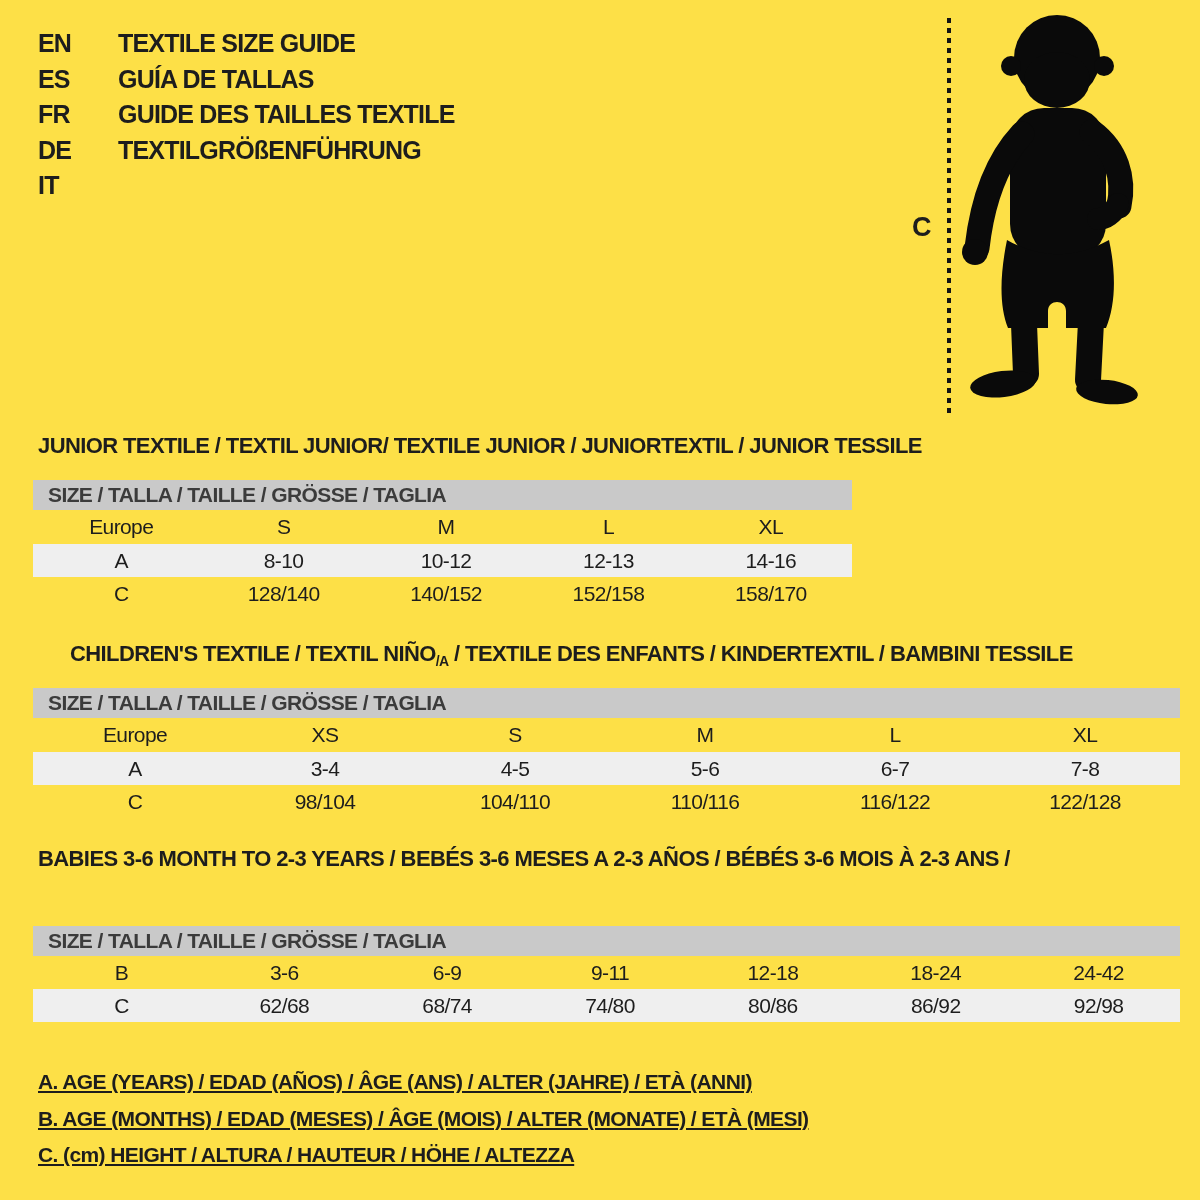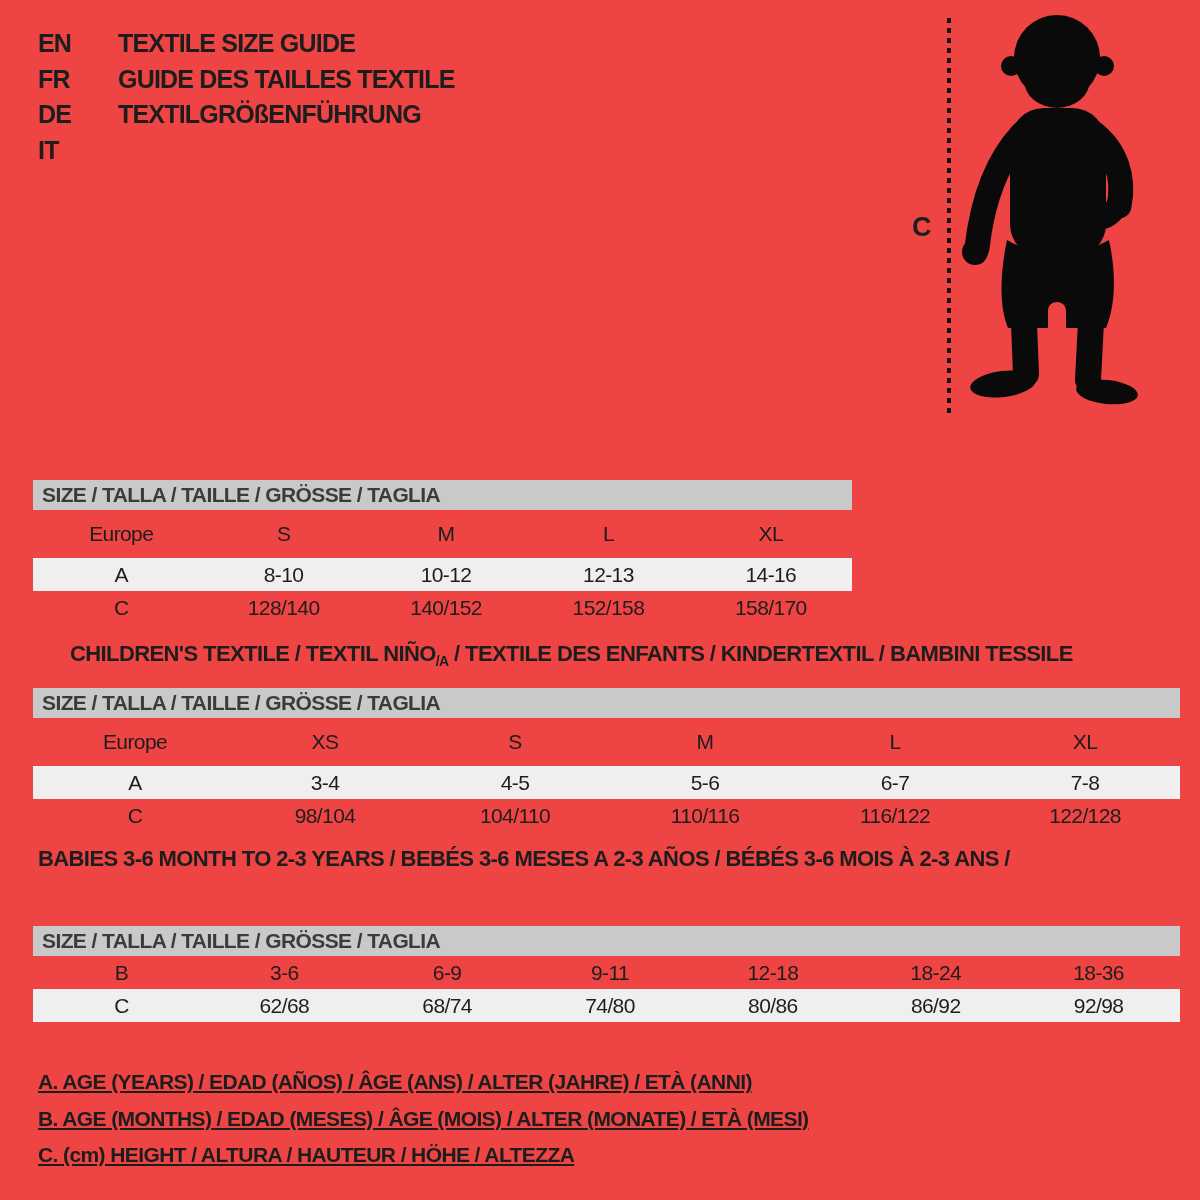--- a/index.html
+++ b/index.html
@@ -1,60 +1,64 @@
 <!DOCTYPE html>
 <html style="--ink: #1d1d1d; --bar: #c9c9c9; --shade: #efefef;"><head>
 <meta charset="utf-8">
 <style>
   :root { --ink:#1d1d1d; --bar:#c9c9c9; --shade:#efefef; }
   html,body { margin:0; padding:0; background:#fff; }
   .page {
-    position:relative; width:1200px; height:1200px; background:#ef4444;
+    position:relative; width:1200px; height:1200px; background:#fde047;
     font-family:"Liberation Sans", sans-serif; color:var(--ink); overflow:hidden;
   }
   
   .lang-block { position:absolute; left:38px; top:26px; }
   .lang-row { display:flex; height:35.5px; align-items:center;
               font-weight:700; font-size:25px; letter-spacing:-0.8px; }
   .lang-code { width:80px; }
   
   .measure-line { position:absolute; left:947px; top:18px; width:4px; height:398px;
     background:repeating-linear-gradient(to bottom, #141414 0 5px, transparent 5px 10px); }
   .measure-label { position:absolute; left:912px; top:212px;
                    font-weight:700; font-size:27px; letter-spacing:-0.5px; }
   .figure-svg { position:absolute; left:958px; top:12px; width:196px; height:408px; }
   
   .section-title { position:absolute; left:38px; font-weight:700; font-size:22px;
                    letter-spacing:-0.6px; white-space:nowrap; }
   .sub-a { font-size:14px; vertical-align:-5px; font-weight:700; }
   
   .size-table { position:absolute; left:33px; }
-  .size-bar { height:30px; display:flex; align-items:center; padding-left:9px;
+  .size-bar { height:30px; display:flex; align-items:center; padding-left:15px;
               background:var(--bar); font-weight:700; font-size:21px; color:#3b3b3b;
               letter-spacing:-0.6px; }
   .trow { display:flex; height:33px; align-items:center; font-size:21px;
           letter-spacing:-0.6px; }
-  .trow.region { height:48px; }
+  .trow.region { height:34px; }
   .trow.shaded { background:var(--shade); }
   .trow .label { width:100px; padding-left:7px; text-align:left; }
   .trow .cell { flex:1; text-align:center; }
   
   .legend-block { position:absolute; left:38px; top:1064px; }
   .legend-line { height:36.5px; display:flex; align-items:center; font-weight:700;
                  font-size:21px; letter-spacing:-0.6px; white-space:nowrap;text-decoration:underline; }
 </style>
 </head>
 <body>
 
 <div class="page">
 
   <div class="lang-block">
     <div class="lang-row">
       <span class="lang-code">EN</span>
       <span>TEXTILE SIZE GUIDE</span>
+    </div>
+    <div class="lang-row">
+      <span class="lang-code">ES</span>
+      <span>GUÍA DE TALLAS</span>
     </div>
     <div class="lang-row">
       <span class="lang-code">FR</span>
       <span>GUIDE DES TAILLES TEXTILE</span>
     </div>
     <div class="lang-row">
       <span class="lang-code">DE</span>
       <span>TEXTILGRÖßENFÜHRUNG</span>
     </div>
     <div class="lang-row">
@@ -80,20 +84,21 @@
       <path d="M133,310 L130,368" stroke-width="26"></path>
     </g>
     <g fill="#0a0a0a" stroke="none">
       <path d="M49,228 C42,262 41,294 50,316 L90,316 L90,299 C90,287 108,287 108,299 L108,316 L148,316 C158,292 158,260 151,228 C117,247 83,247 49,228 Z"></path>
       <ellipse cx="45" cy="372" rx="33" ry="13" transform="rotate(-7 45 372)"></ellipse>
       <ellipse cx="149" cy="380" rx="31" ry="12" transform="rotate(6 149 380)"></ellipse>
       <circle cx="17" cy="240" r="13"></circle>
     </g>
   </svg>
 
+  <div class="section-title" style="top:433px;">JUNIOR TEXTILE / TEXTIL JUNIOR/ TEXTILE JUNIOR / JUNIORTEXTIL / JUNIOR TESSILE</div>
   <div class="size-table" style="top:480px; width:819px;">
     <div class="size-bar">SIZE / TALLA / TAILLE / GRÖSSE / TAGLIA</div>
     <div class="trow region">
       <div class="cell label">Europe</div>
       <div class="cell">S</div>
       <div class="cell">M</div>
       <div class="cell">L</div>
       <div class="cell">XL</div>
     </div>
     <div class="trow shaded">
@@ -144,21 +149,21 @@
   <div class="section-title" style="top:846px;">BABIES 3-6 MONTH TO 2-3 YEARS / BEBÉS 3-6 MESES A 2-3 AÑOS / BÉBÉS 3-6 MOIS À 2-3 ANS /</div>
   <div class="size-table" style="top:926px; width:1147px;">
     <div class="size-bar">SIZE / TALLA / TAILLE / GRÖSSE / TAGLIA</div>
     <div class="trow">
       <div class="cell label">B</div>
       <div class="cell">3-6</div>
       <div class="cell">6-9</div>
       <div class="cell">9-11</div>
       <div class="cell">12-18</div>
       <div class="cell">18-24</div>
-      <div class="cell">18-36</div>
+      <div class="cell">24-42</div>
     </div>
     <div class="trow shaded">
       <div class="cell label">C</div>
       <div class="cell">62/68</div>
       <div class="cell">68/74</div>
       <div class="cell">74/80</div>
       <div class="cell">80/86</div>
       <div class="cell">86/92</div>
       <div class="cell">92/98</div>
     </div>

